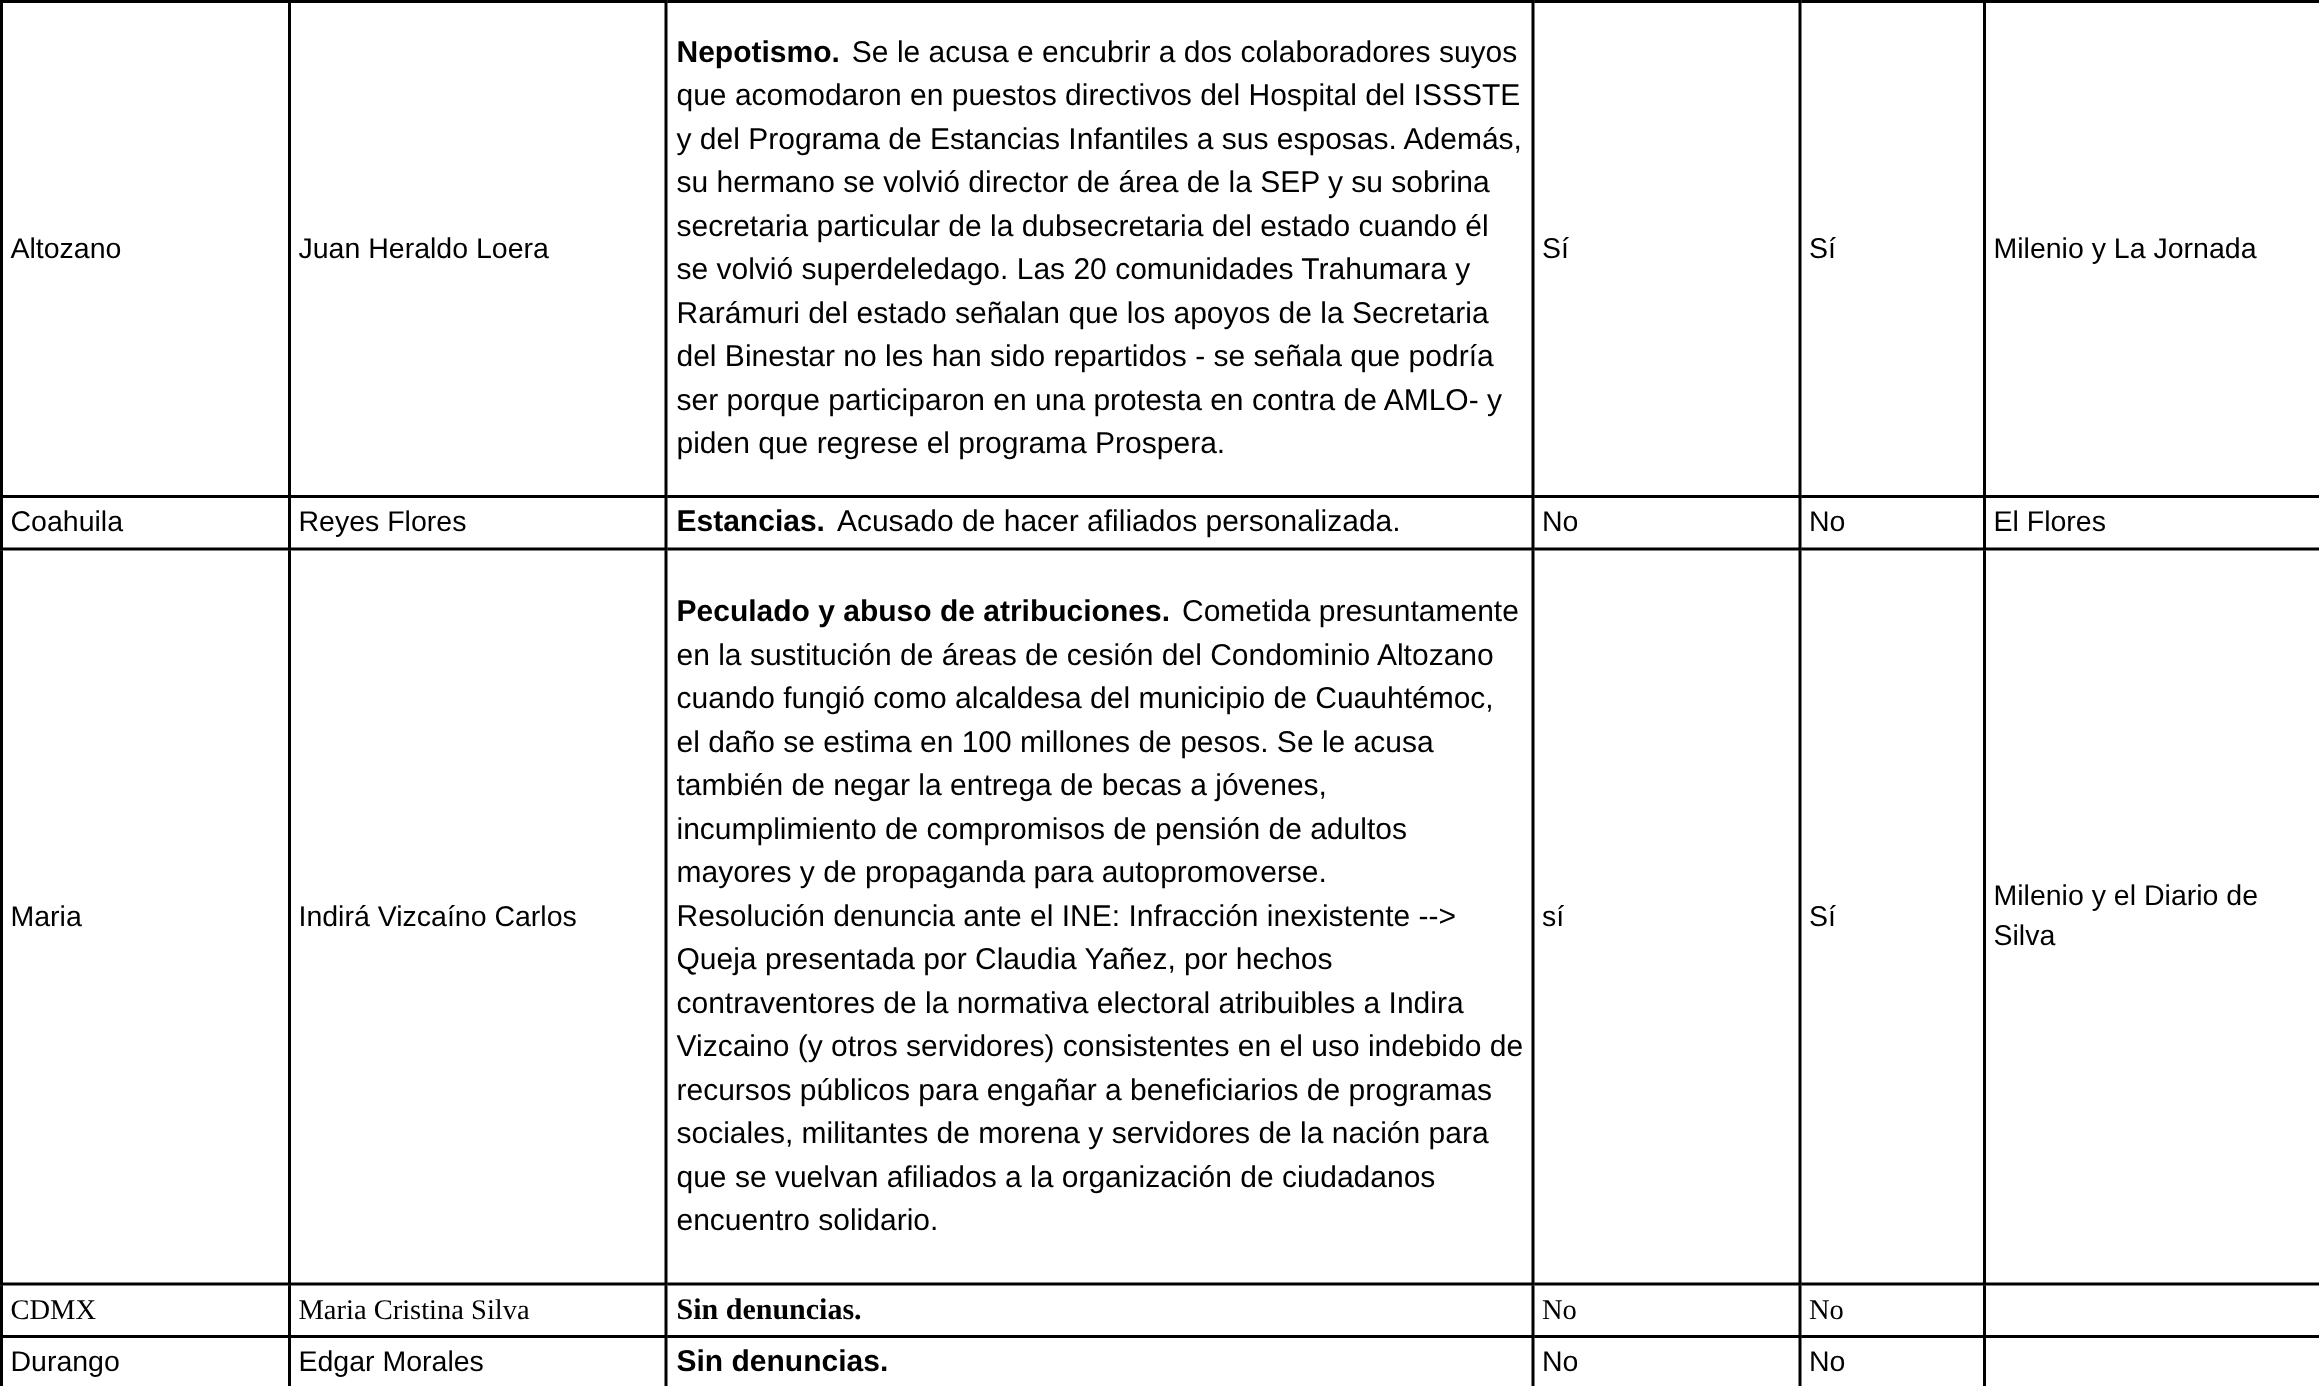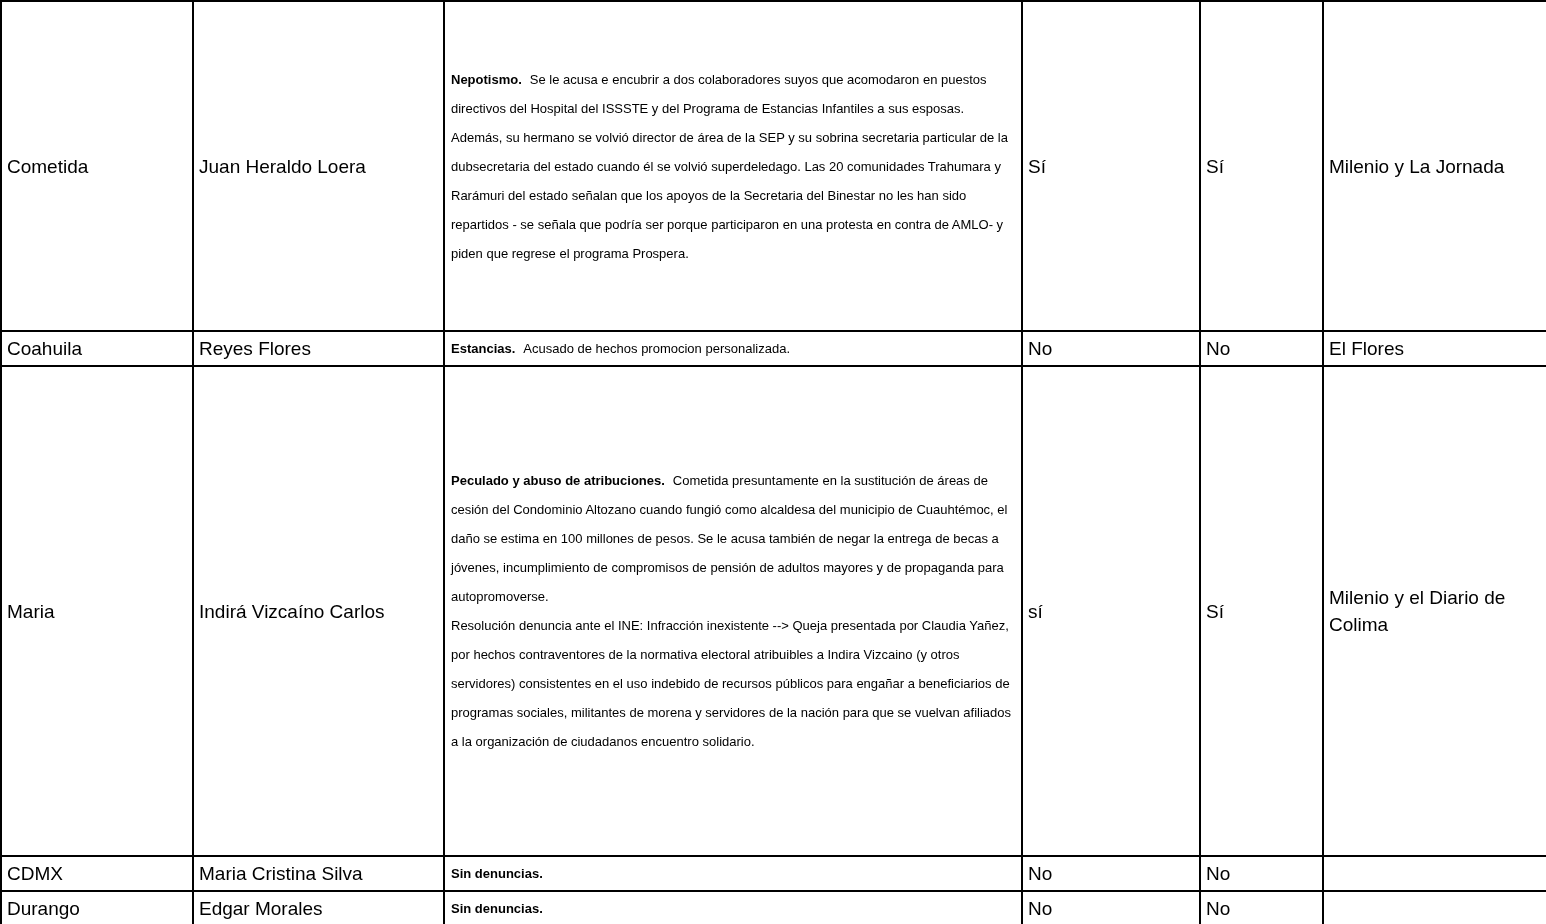--- a/index.html
+++ b/index.html
@@ -19,28 +19,28 @@
   table.doc-table td {
     border: 2px solid #000000;
     vertical-align: middle;
     padding: 2px 5px 2px 5px;
     font-size: 19px;
     line-height: 27px;
     overflow: hidden;
     word-wrap: break-word;
   }
   table.doc-table td.desc {
-    font-size: 13px;
+    font-size: 20px;
     line-height: 29px;
     padding-left: 6px;
   }
   tr.row-1 { height: 330px; }
   tr.row-2 { height: 20px; }
   tr.row-3 { height: 490px; }
-  tr.row-4 { height: 34px; }
+  tr.row-4 { height: 34px; font-family: Liberation Serif, serif; }
   tr.row-5 { height: 34px; }
   .lead {
     font-weight: bold;
     margin-right: 8px;
   }
   .para { margin: 0; }
 </style>
 </head>
 <body>
 
@@ -49,53 +49,53 @@
     <col style="width:192px">
     <col style="width:251px">
     <col style="width:578px">
     <col style="width:178px">
     <col style="width:123px">
     <col style="width:224px">
   </colgroup>
   <tbody>
 
     <tr class="row-1">
-      <td>Cometida</td>
+      <td>Altozano</td>
       <td>Juan Heraldo Loera</td>
       <td class="desc">
         <div class="para"><span class="lead">Nepotismo.</span><span>Se le acusa e encubrir a dos colaboradores suyos que acomodaron en puestos directivos del Hospital del ISSSTE y del Programa de Estancias Infantiles a sus esposas. Además, su hermano se volvió director de área de la SEP y su sobrina secretaria particular de la dubsecretaria del estado cuando él se volvió superdeledago. Las 20 comunidades Trahumara y Rarámuri del estado señalan que los apoyos de la Secretaria del Binestar no les han sido repartidos - se señala que podría ser porque participaron en una protesta en contra de AMLO- y piden que regrese el programa Prospera.</span></div>
         <div class="para"></div>
       </td>
       <td>Sí</td>
       <td>Sí</td>
       <td>Milenio y La Jornada</td>
     </tr>
 
     <tr class="row-2">
       <td>Coahuila</td>
       <td>Reyes Flores</td>
       <td class="desc">
-        <div class="para"><span class="lead">Estancias.</span><span>Acusado de hechos promocion personalizada.</span></div>
+        <div class="para"><span class="lead">Estancias.</span><span>Acusado de hacer afiliados personalizada.</span></div>
         <div class="para"></div>
       </td>
       <td>No</td>
       <td>No</td>
       <td>El Flores</td>
     </tr>
 
     <tr class="row-3">
       <td>Maria</td>
       <td>Indirá Vizcaíno Carlos</td>
       <td class="desc">
         <div class="para"><span class="lead">Peculado y abuso de atribuciones.</span><span>Cometida presuntamente en la sustitución de áreas de cesión del Condominio Altozano cuando fungió como alcaldesa del municipio de Cuauhtémoc, el daño se estima en 100 millones de pesos. Se le acusa también de negar la entrega de becas a jóvenes, incumplimiento de compromisos de pensión de adultos mayores y de propaganda para autopromoverse.</span></div>
         <div class="para">Resolución denuncia ante el INE: Infracción inexistente --&gt; Queja presentada por Claudia Yañez, por hechos contraventores de la normativa electoral atribuibles a Indira Vizcaino (y otros servidores) consistentes en el uso indebido de recursos públicos para engañar a beneficiarios de programas sociales, militantes de morena y servidores de la nación para que se vuelvan afiliados a la organización de ciudadanos encuentro solidario.</div>
       </td>
       <td>sí</td>
       <td>Sí</td>
-      <td>Milenio y el Diario de Colima</td>
+      <td>Milenio y el Diario de Silva</td>
     </tr>
 
     <tr class="row-4">
       <td>CDMX</td>
       <td>Maria Cristina Silva</td>
       <td class="desc">
         <div class="para"><span class="lead">Sin denuncias.</span><span></span></div>
         <div class="para"></div>
       </td>
       <td>No</td>

